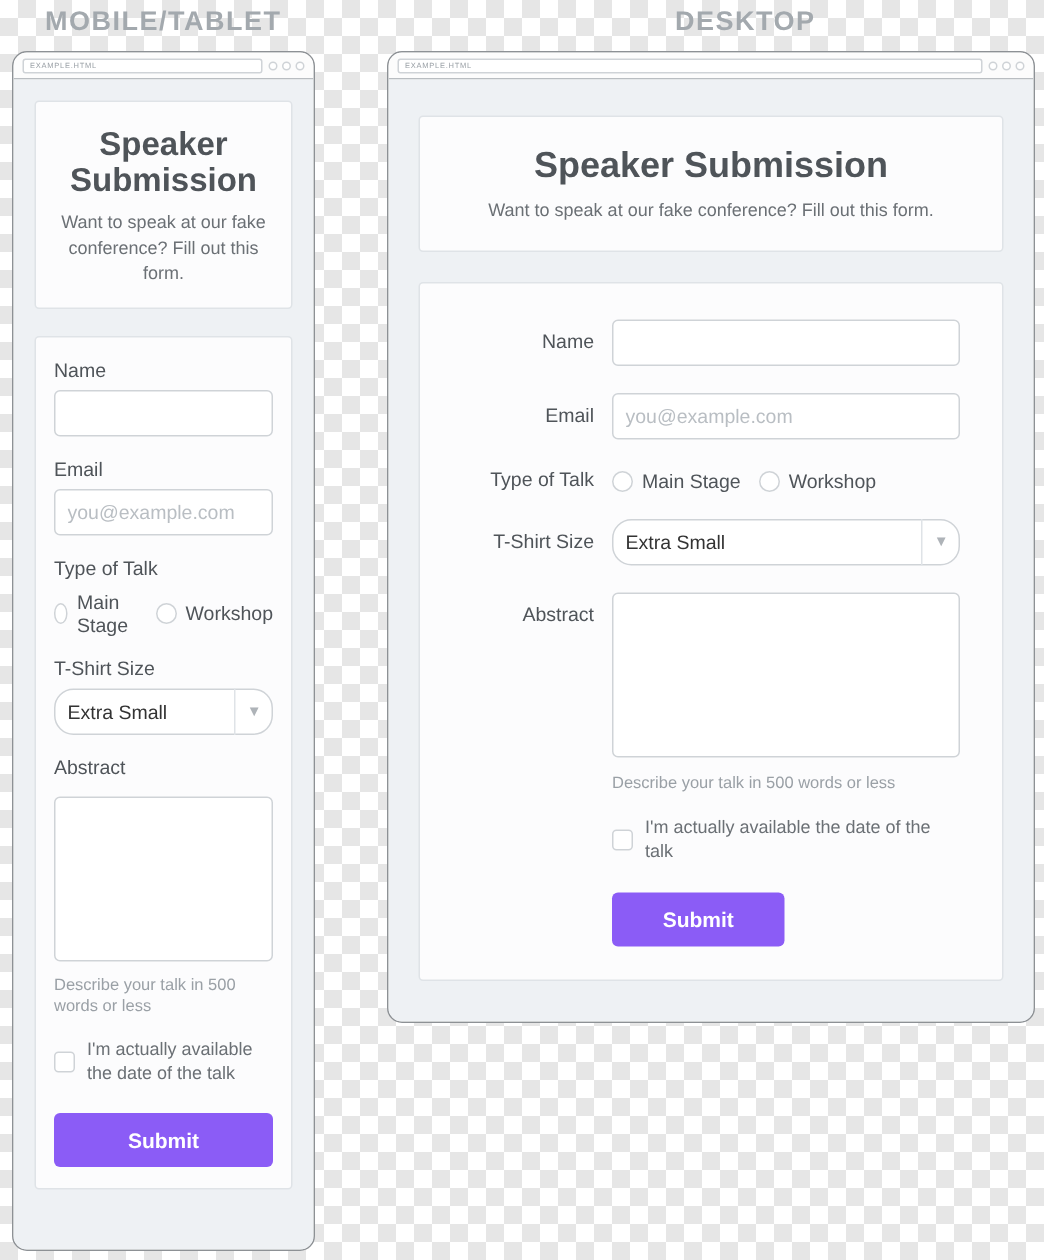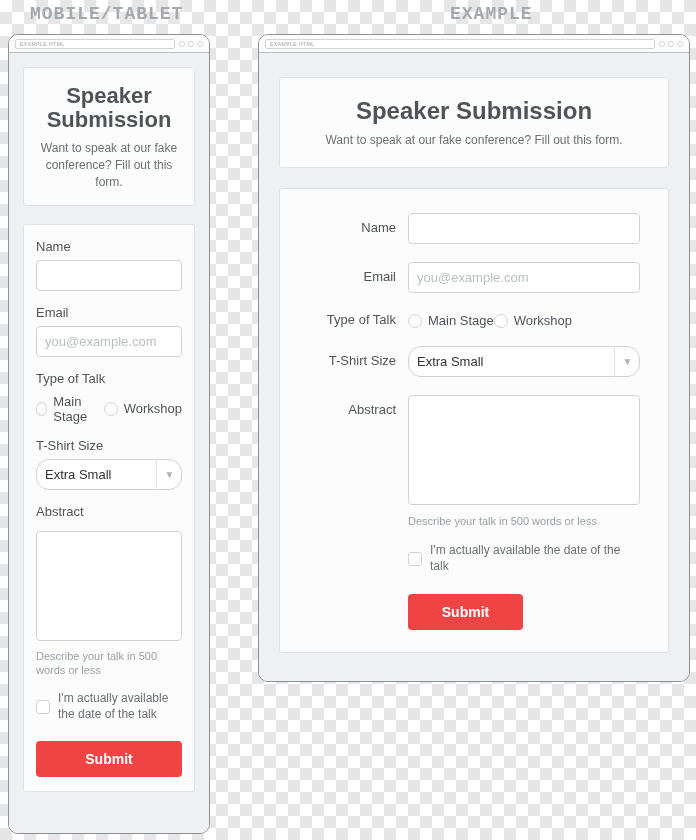--- a/index.html
+++ b/index.html
@@ -20,21 +20,21 @@
     width: 696px; height: 840px; position: relative;
   }
 
   .col-label {
     position: absolute;
     top: 4px;
     font-weight: 800;
     font-size: 18px;
     letter-spacing: 1px;
     color: #a3a9ae;
-    font-family: Liberation Mono, monospace;
+    font-family: Liberation Sans, sans-serif;
   }
   .col-label.mobile { left: 30px; }
   .col-label.desktop { left: 450px; }
 
   
   .browser {
     position: absolute;
     background: #fff;
     border: 1px solid #8d9195;
     border-radius: 10px;
@@ -119,38 +119,38 @@
     color: #aeb3b8;
     font-size: 10px;
     user-select: none;
   }
   .textarea { resize: none; }
   .hint {
     font-size: 11px;
     color: #9aa0a6;
     margin-top: 4px;
   }
-  .radio-row { display: flex; gap: 0; align-items: center; }
+  .radio-row { display: flex; gap: 12px; align-items: center; }
   .radio-opt { display: flex; gap: 6px; align-items: center; }
   .radio-circle {
     width: 14px; height: 14px; border-radius: 50%;
     border: 1.5px solid #cfd3d7; background: #fff;
   }
   .radio-text { font-size: 13px; color: #4f5459; }
 
   .check-row { display: flex; gap: 8px; align-items: center; }
   .check-box {
     width: 14px; height: 14px; border-radius: 3px;
     border: 1.5px solid #cfd3d7; background: #fff;
     flex-shrink: 0; margin-top: 1px;
   }
   .check-text { font-size: 12px; color: #6b7075; line-height: 1.3; }
 
   .btn-submit {
-    background: #ef4444;
+    background: #8b5cf6;
     color: #fff;
     font-weight: 700;
     font-size: 14px;
     border: none;
     border-radius: 4px;
     padding: 10px 0;
     cursor: pointer;
   }
 
   
@@ -196,21 +196,21 @@
   .desktop-frame .check-row { margin-left: 100px; margin-bottom: 20px; }
   .desktop-frame .btn-submit { margin-left: 100px; width: 115px; }
   .d-row.radios .label { padding-top: 1px; }
   .d-row.radios .radio-row { padding-top: 2px; }
 </style>
 </head>
 <body>
 <div class="stage">
 
   <div class="col-label mobile">MOBILE/TABLET</div>
-  <div class="col-label desktop">EXAMPLE</div>
+  <div class="col-label desktop">DESKTOP</div>
 
   <div class="browser mobile-frame">
     <div class="browser-bar">
       <div class="addr">EXAMPLE.HTML</div>
       <div class="dots">
         <span class="dot"></span>
         <span class="dot"></span>
         <span class="dot"></span>
       </div>
     </div>

